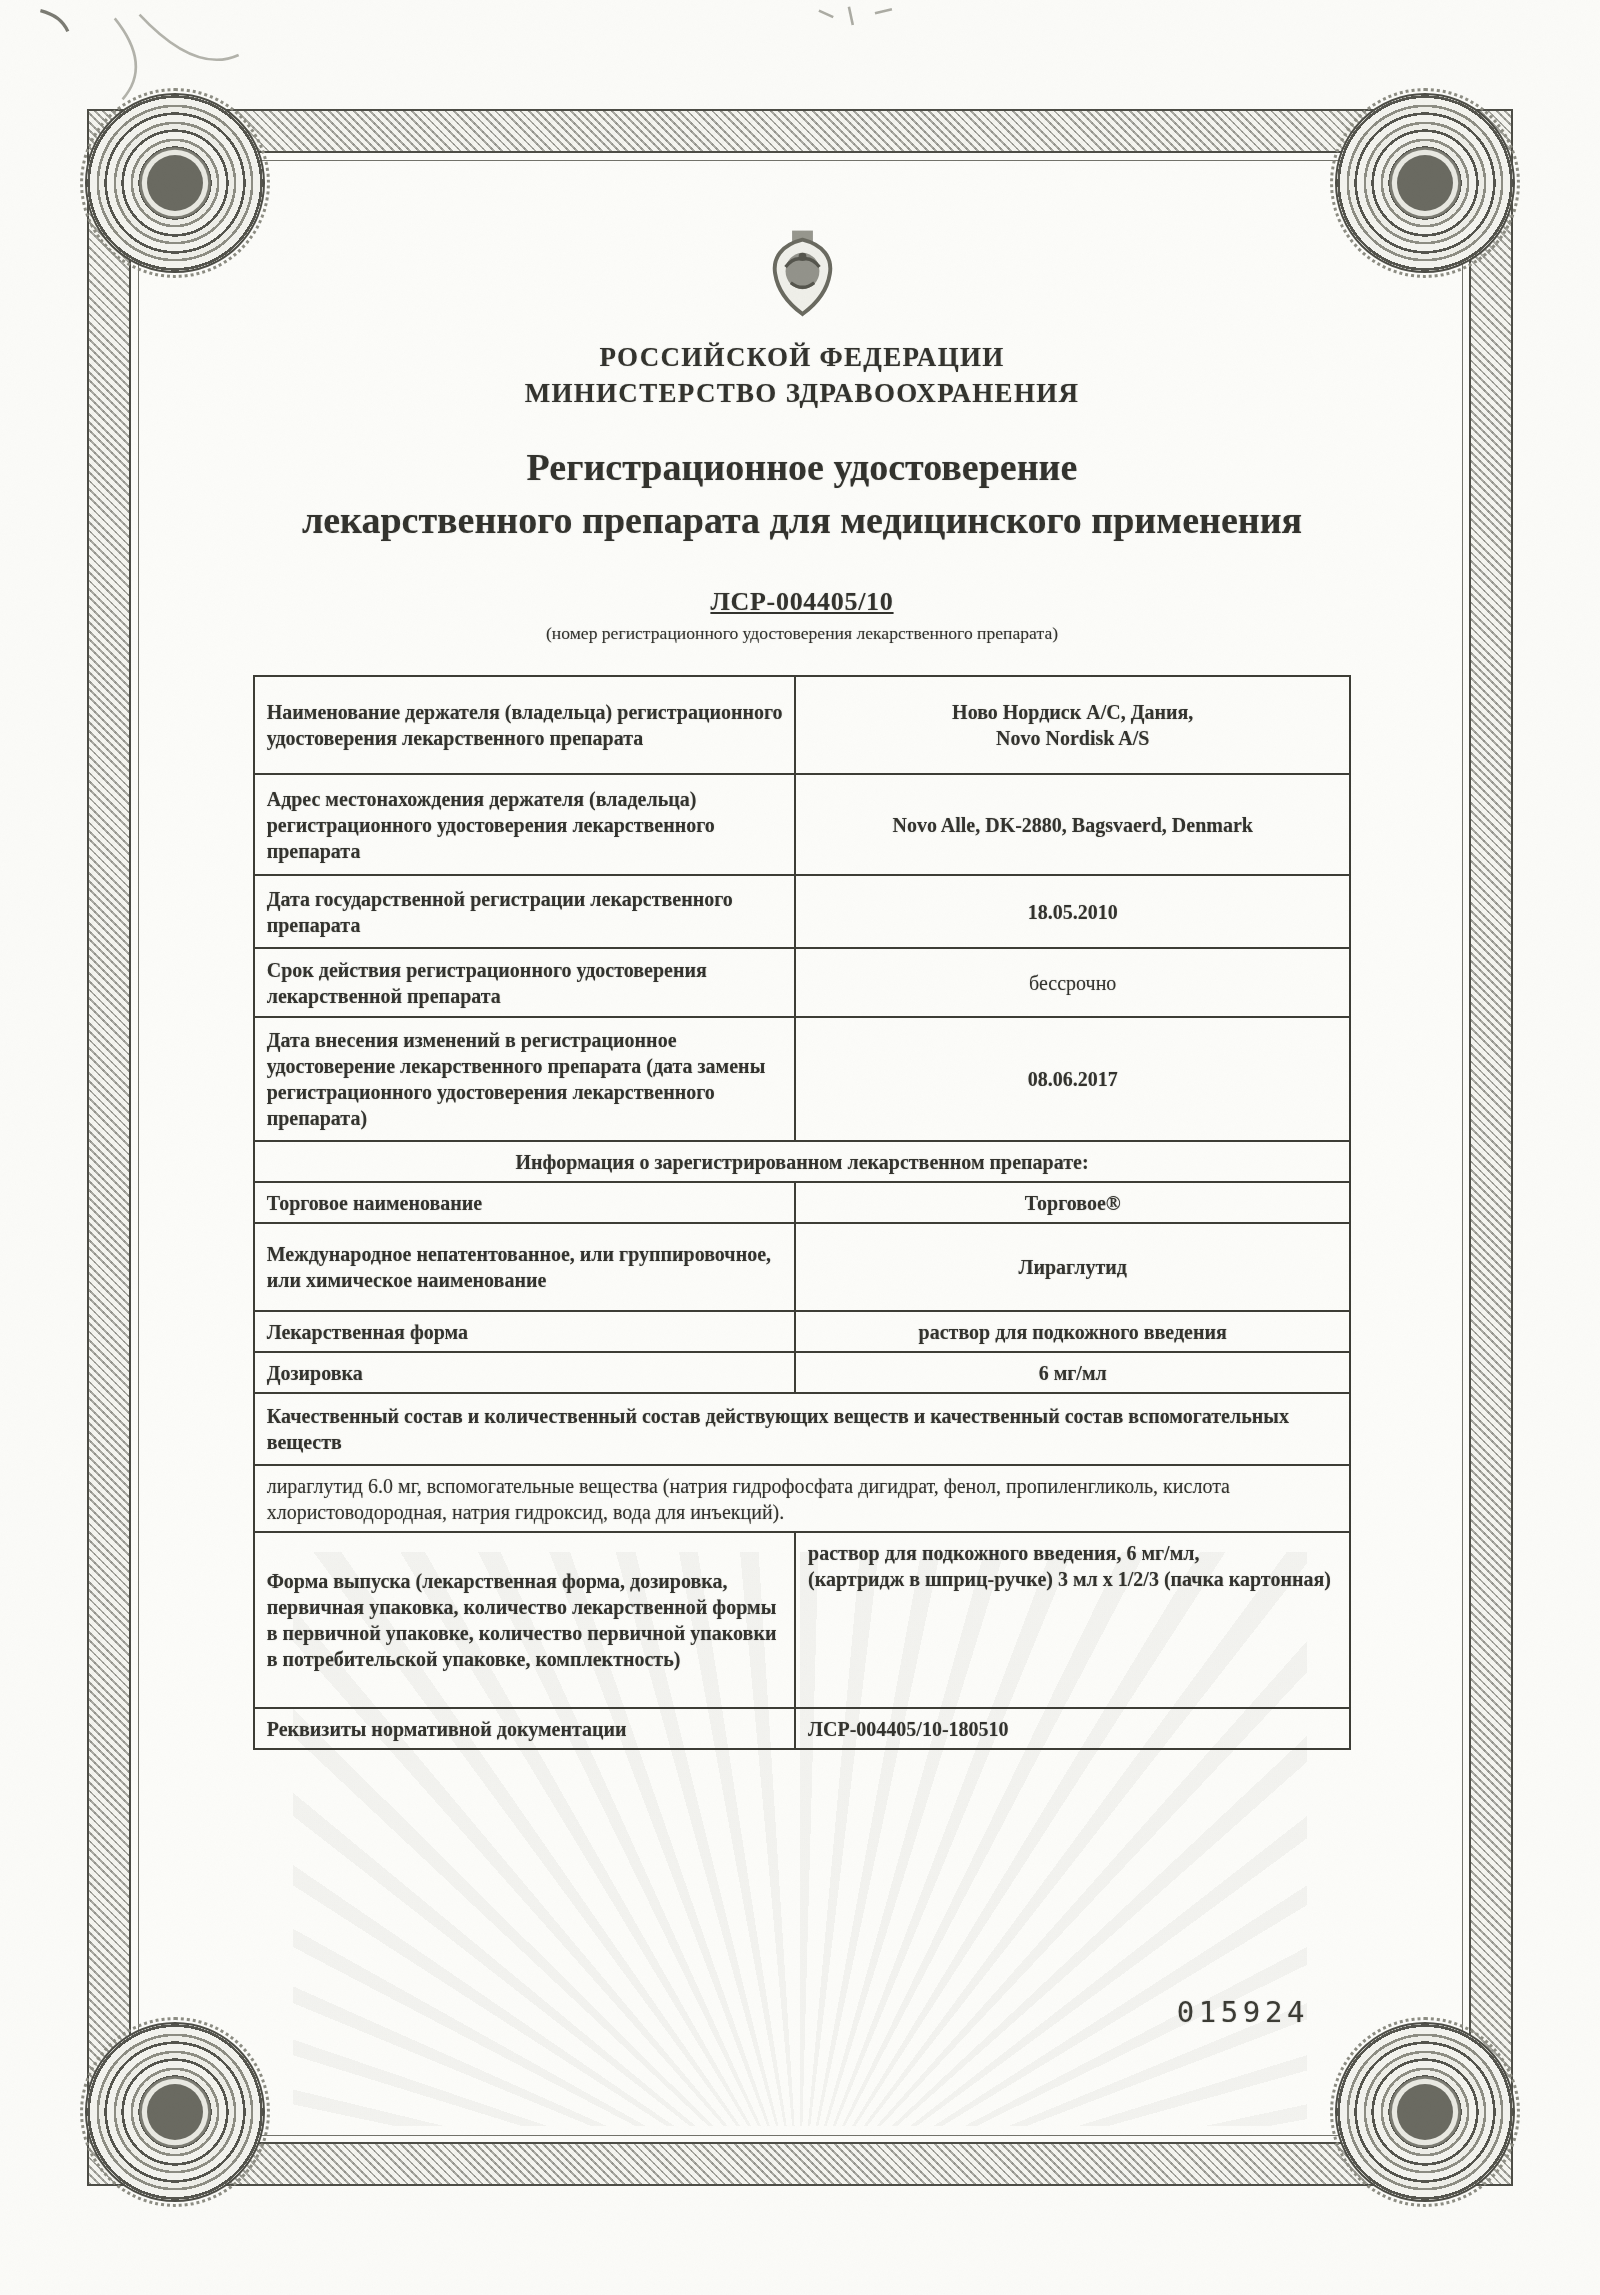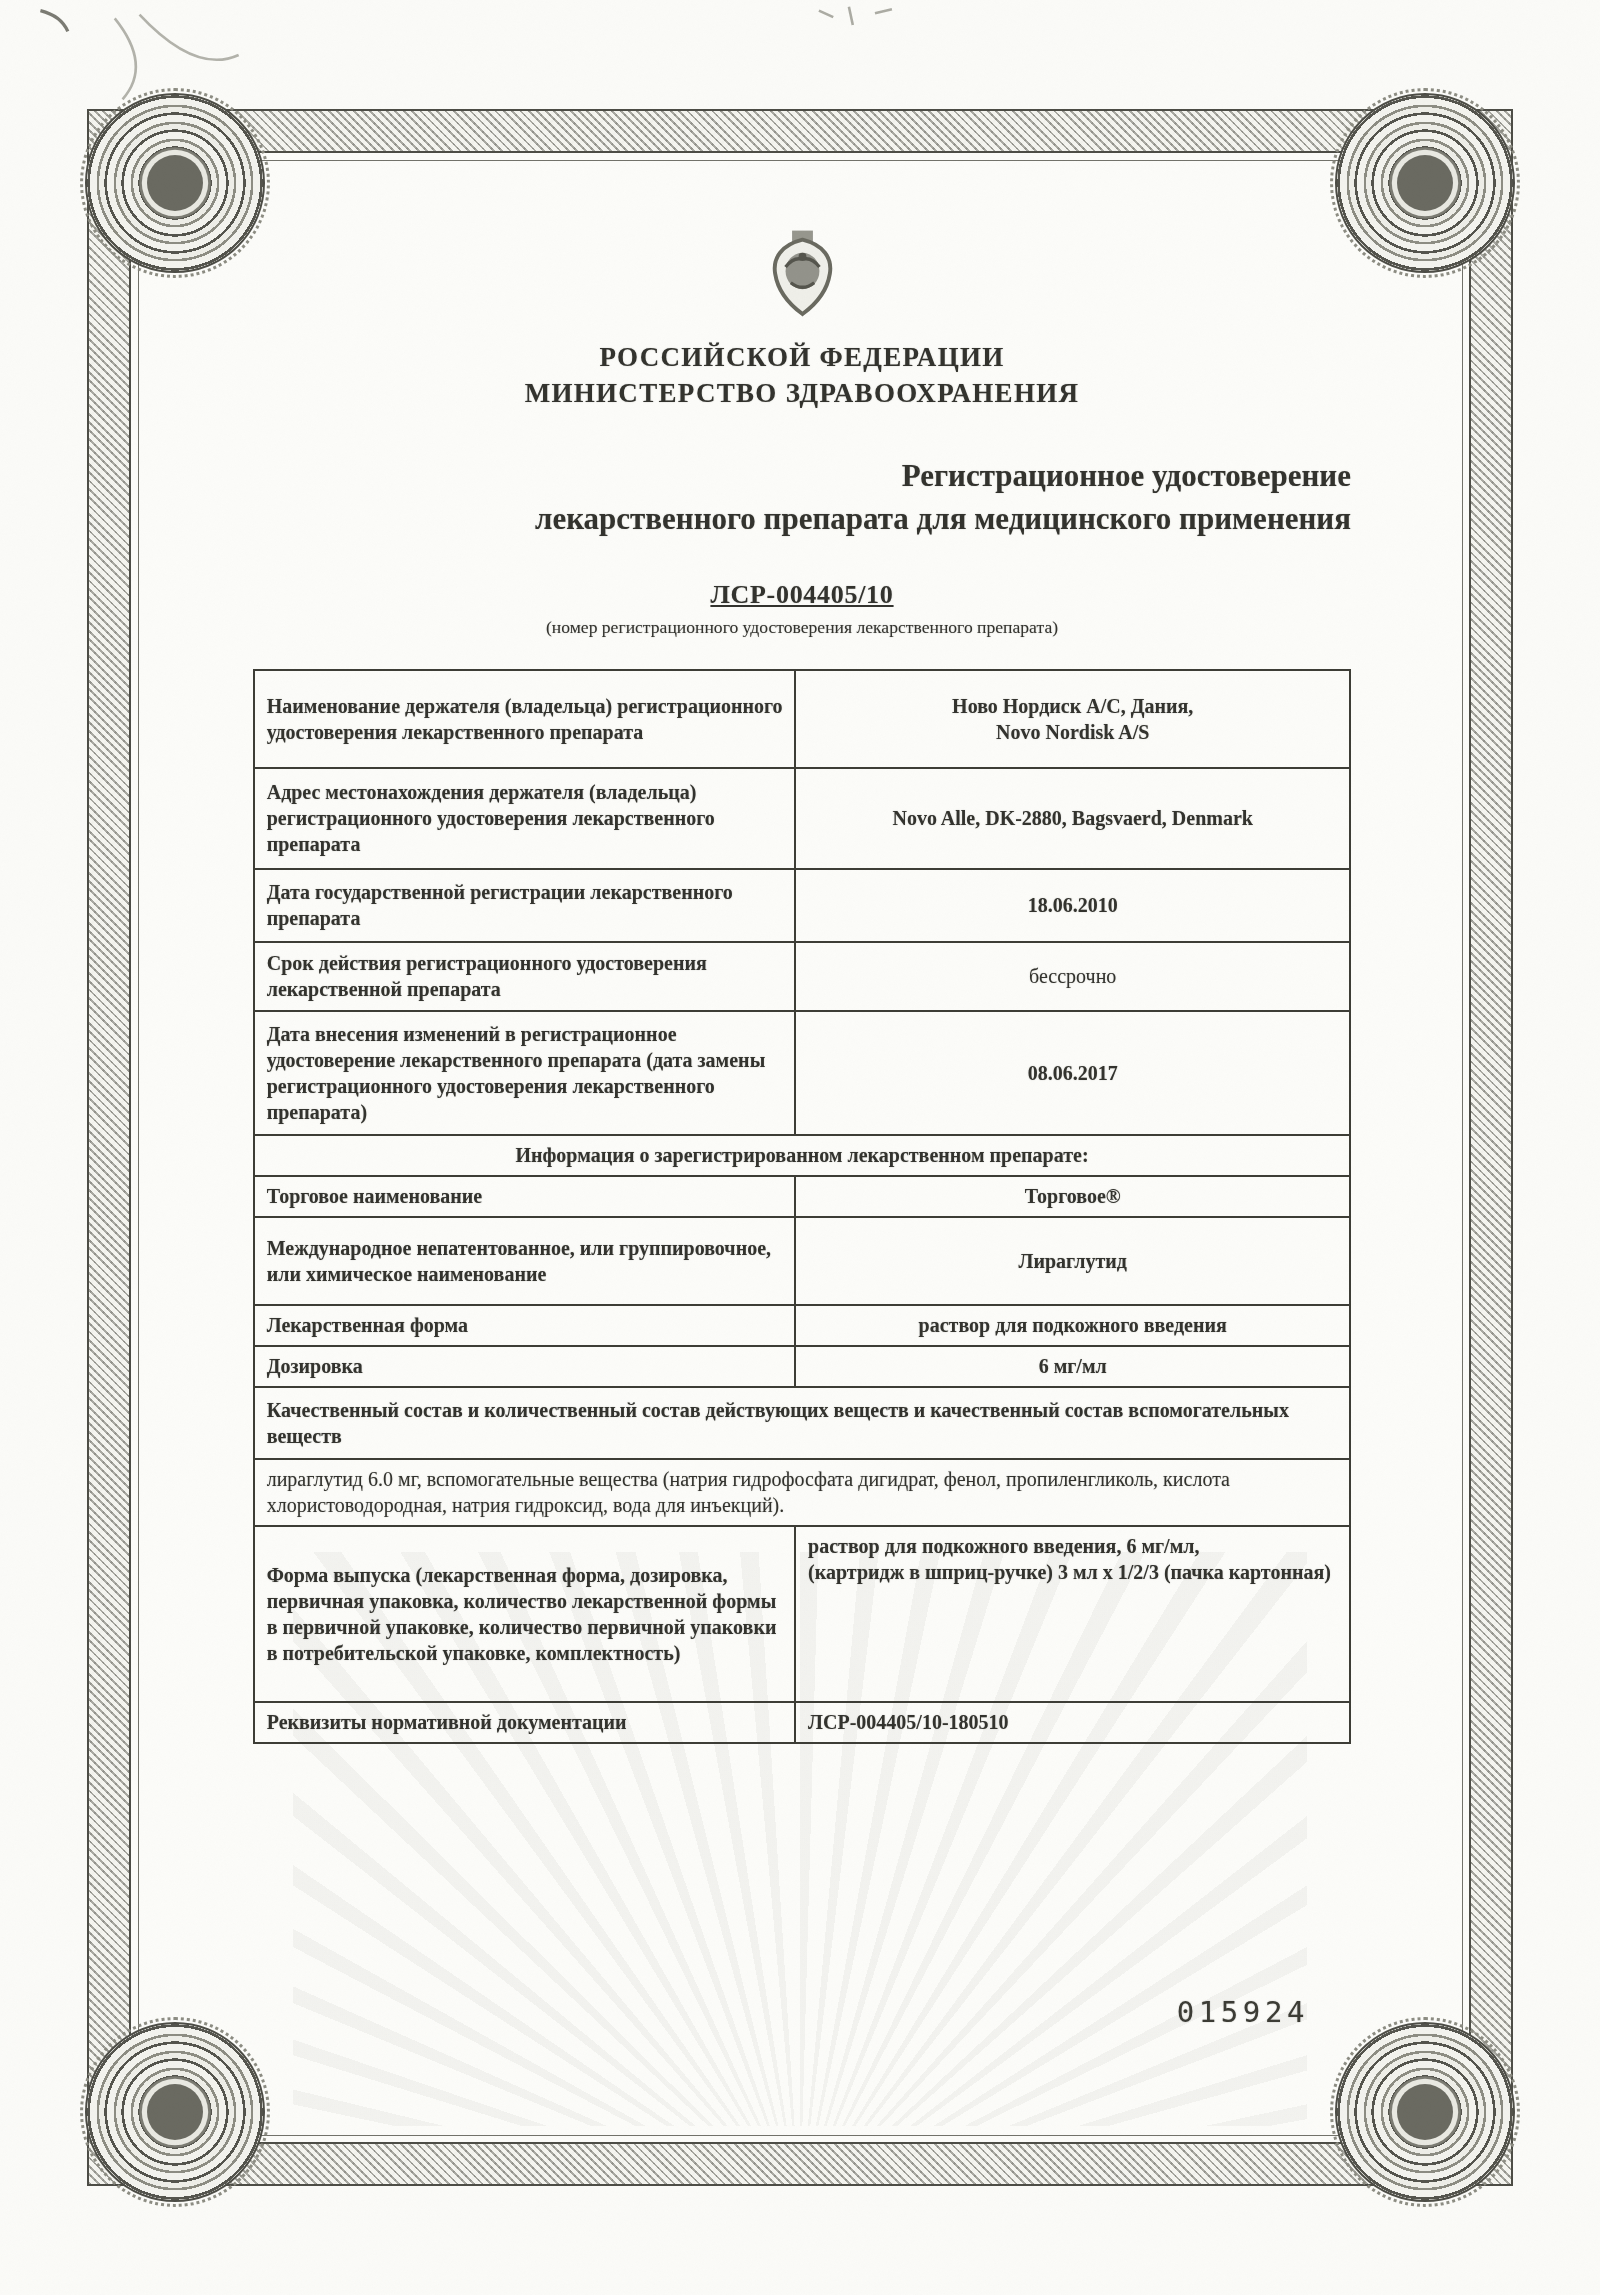--- a/index.html
+++ b/index.html
@@ -56,21 +56,21 @@
   }
 
   
   .content {
     position:absolute; left:253px; top:228px; width:1098px;
     text-align:center; z-index:2;
     text-shadow:0 0 1.3px rgba(70,70,64,.35);
   }
   .emblem { width:81px; height:99px; margin:0 auto 11.7px; display:block; }
   .ministry  { font-size:27px; font-weight:700; letter-spacing:1.3px; line-height:1.35; }
-  .doc-title { margin-top:42px; font-size:31px; font-weight:700; line-height:1.4;text-align:right; }
+  .doc-title { margin-top:29px; font-size:38px; font-weight:700; line-height:1.4; }
   .regnum    { margin-top:40px; font-size:26px; font-weight:700; letter-spacing:0.7px; text-decoration:underline; }
   .caption   { margin-top:6.5px; font-size:17.6px; }
 
   table.reg {
     margin-top:31px; width:100%;
     border-collapse:collapse; table-layout:fixed; text-align:left;padding-left:10px;
   }
   table.reg td {
     border:2px solid #3d3d36;
     padding:6.5px 11.7px;
@@ -161,21 +161,21 @@
         <td class="label">Наименование держателя (владельца) регистрационного удостоверения лекарственного препарата</td>
         <td class="value">Ново Нордиск А/С, Дания,
 Novo Nordisk A/S</td>
       </tr>
       <tr class="r1">
         <td class="label">Адрес местонахождения держателя (владельца) регистрационного удостоверения лекарственного препарата</td>
         <td class="value">Novo Alle, DK-2880, Bagsvaerd, Denmark</td>
       </tr>
       <tr class="r2">
         <td class="label">Дата государственной регистрации лекарственного препарата</td>
-        <td class="value">18.06.2010</td>
+        <td class="value">18.05.2010</td>
       </tr>
       <tr class="r3">
         <td class="label">Срок действия регистрационного удостоверения лекарственной препарата</td>
         <td class="value normal">бессрочно</td>
       </tr>
       <tr class="r4">
         <td class="label">Дата внесения изменений в регистрационное удостоверение лекарственного препарата (дата замены регистрационного удостоверения лекарственного препарата)</td>
         <td class="value">08.06.2017</td>
       </tr>
       <tr class="r5">

